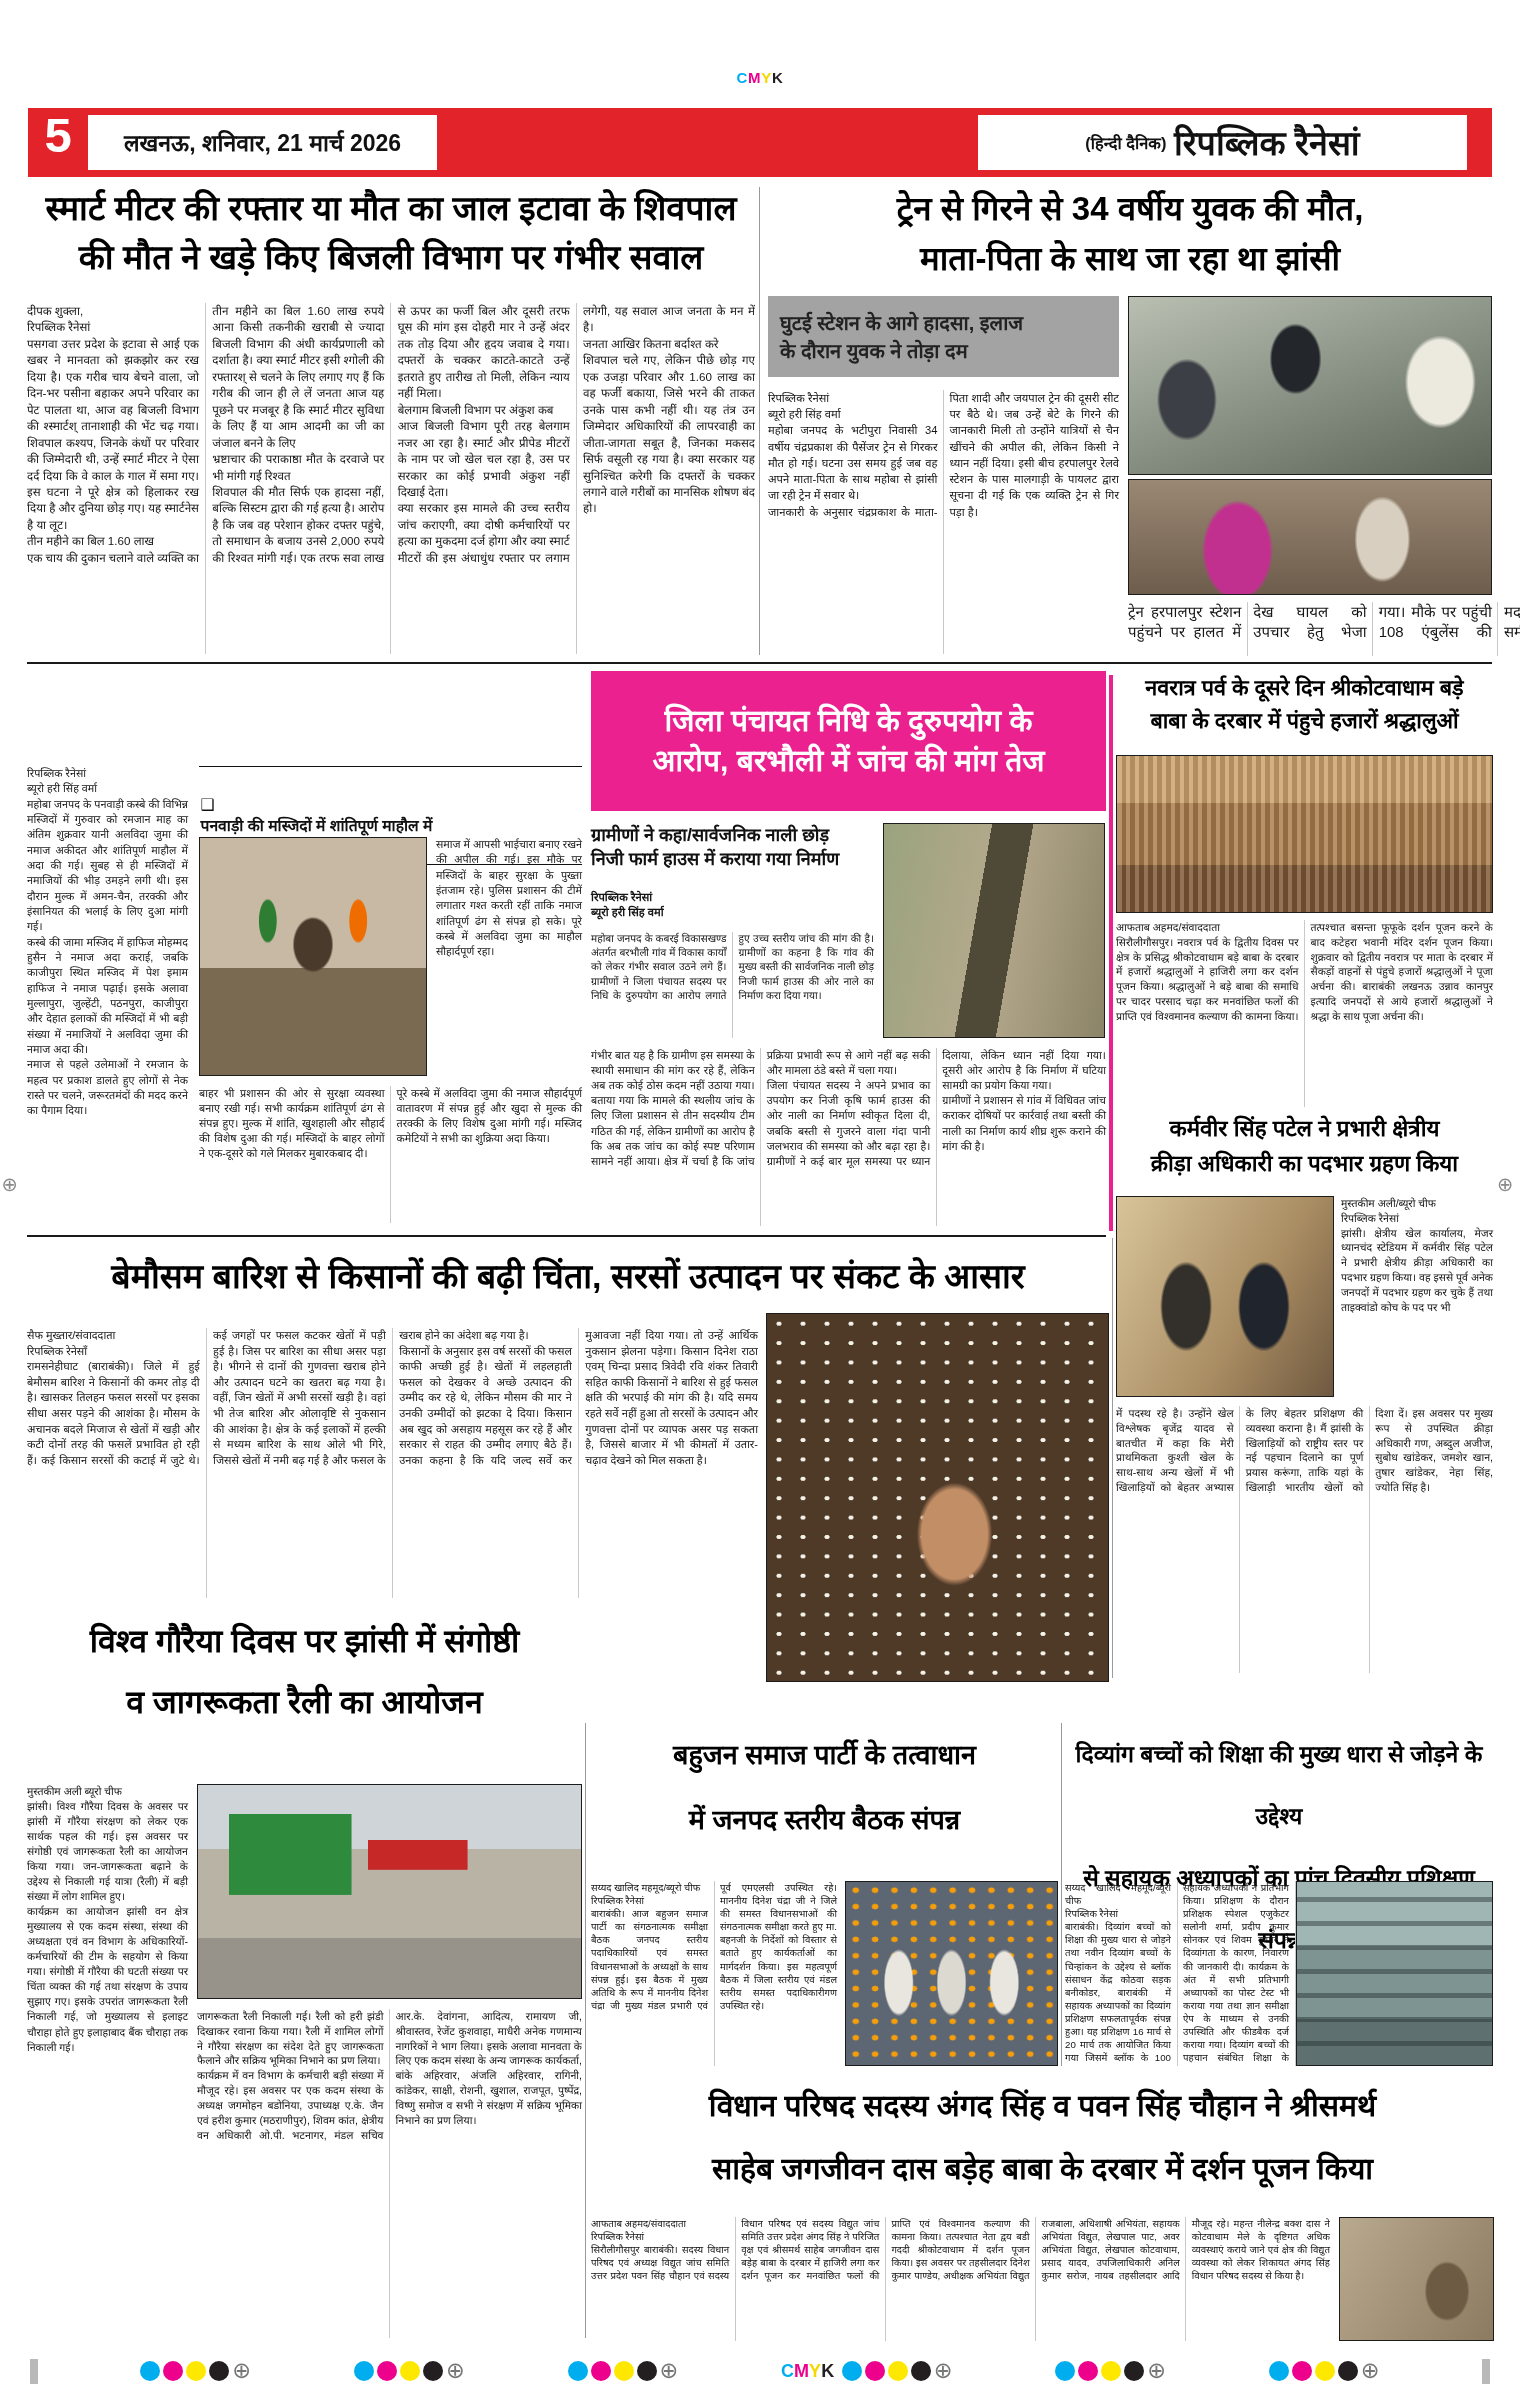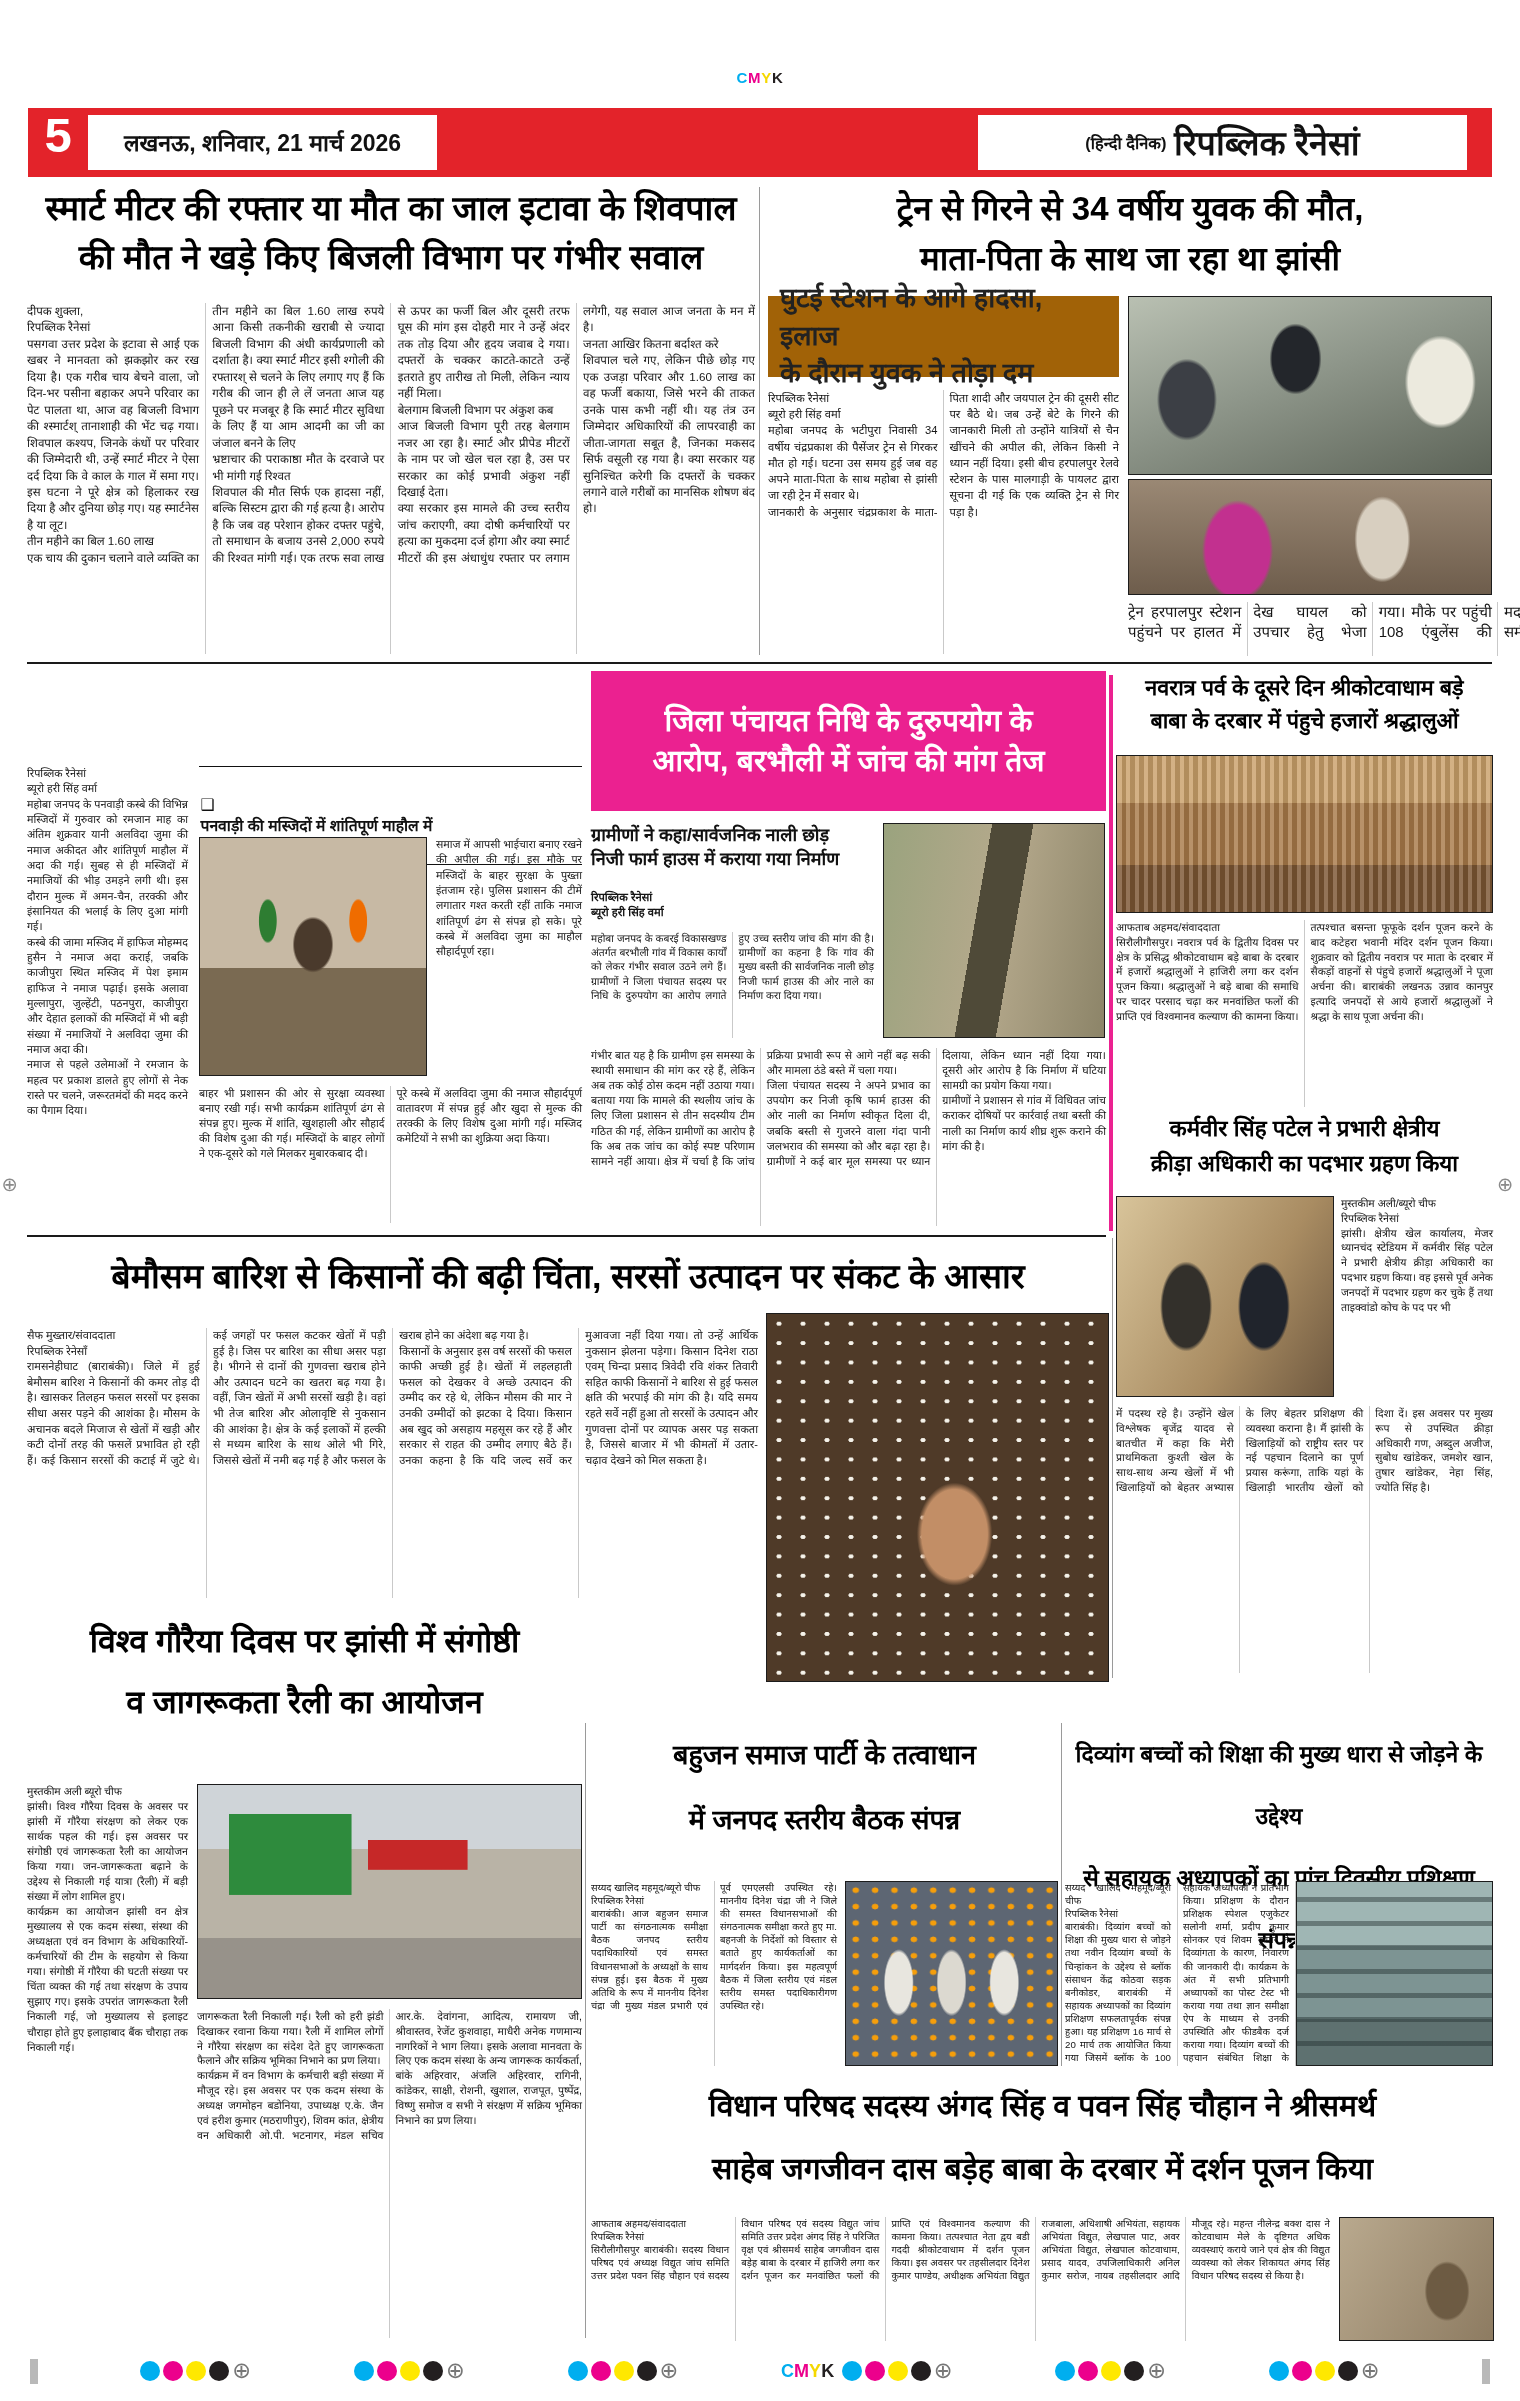--- a/index.html
+++ b/index.html
@@ -23,21 +23,21 @@
   .hl{font-weight:800;color:#000;text-align:center;white-space:pre-line;}
   .body-text{text-align:justify;white-space:pre-line;color:#151515;}
   .cols2{column-count:2;column-gap:12px;column-rule:0.7px solid #c9c9c9;}
   .cols3{column-count:3;column-gap:12px;column-rule:0.7px solid #c9c9c9;}
   .cols4{column-count:4;column-gap:13.4px;column-rule:0.7px solid #c9c9c9;}
   .cols5{column-count:5;column-gap:12px;column-rule:0.7px solid #c9c9c9;}
   .hr{background:#1a1a1a;height:1.5px;}
   .vr{background:#9a9a9a;width:0.7px;}
   .vr-pink{background:#eb2190;width:3.7px;}
   .photo{border:1.5px solid #1c1c1c;box-sizing:border-box;}
-  .peachbox{background:#a16207;font-weight:800;color:#222;font-size:27px;line-height:1.4;
+  .peachbox{background:#a3a3a3;font-weight:800;color:#222;font-size:20px;line-height:1.4;
             display:flex;align-items:center;padding:2px 12px;box-sizing:border-box;white-space:pre-line;}
   .pinkbox{background:#eb2190;color:#fff;font-weight:800;font-size:30px;line-height:1.35;text-align:center;
            display:flex;align-items:center;justify-content:center;padding:7.5px;box-sizing:border-box;white-space:pre-line;}
   .subhead{font-weight:800;color:#111;white-space:pre-line;}
   .rule-tb{border-top:1.5px solid #111;border-bottom:1.5px solid #111;padding:6px 1.5px;box-sizing:border-box;}
   
   .ph-hospital{background:
     radial-gradient(60px 82px at 16% 58%,#3c3f45 0 45%,transparent 50%),
     radial-gradient(52px 71px at 46% 35%,#23262b 0 45%,transparent 50%),
     radial-gradient(71px 93px at 86% 48%,#eceade 0 45%,transparent 50%),

